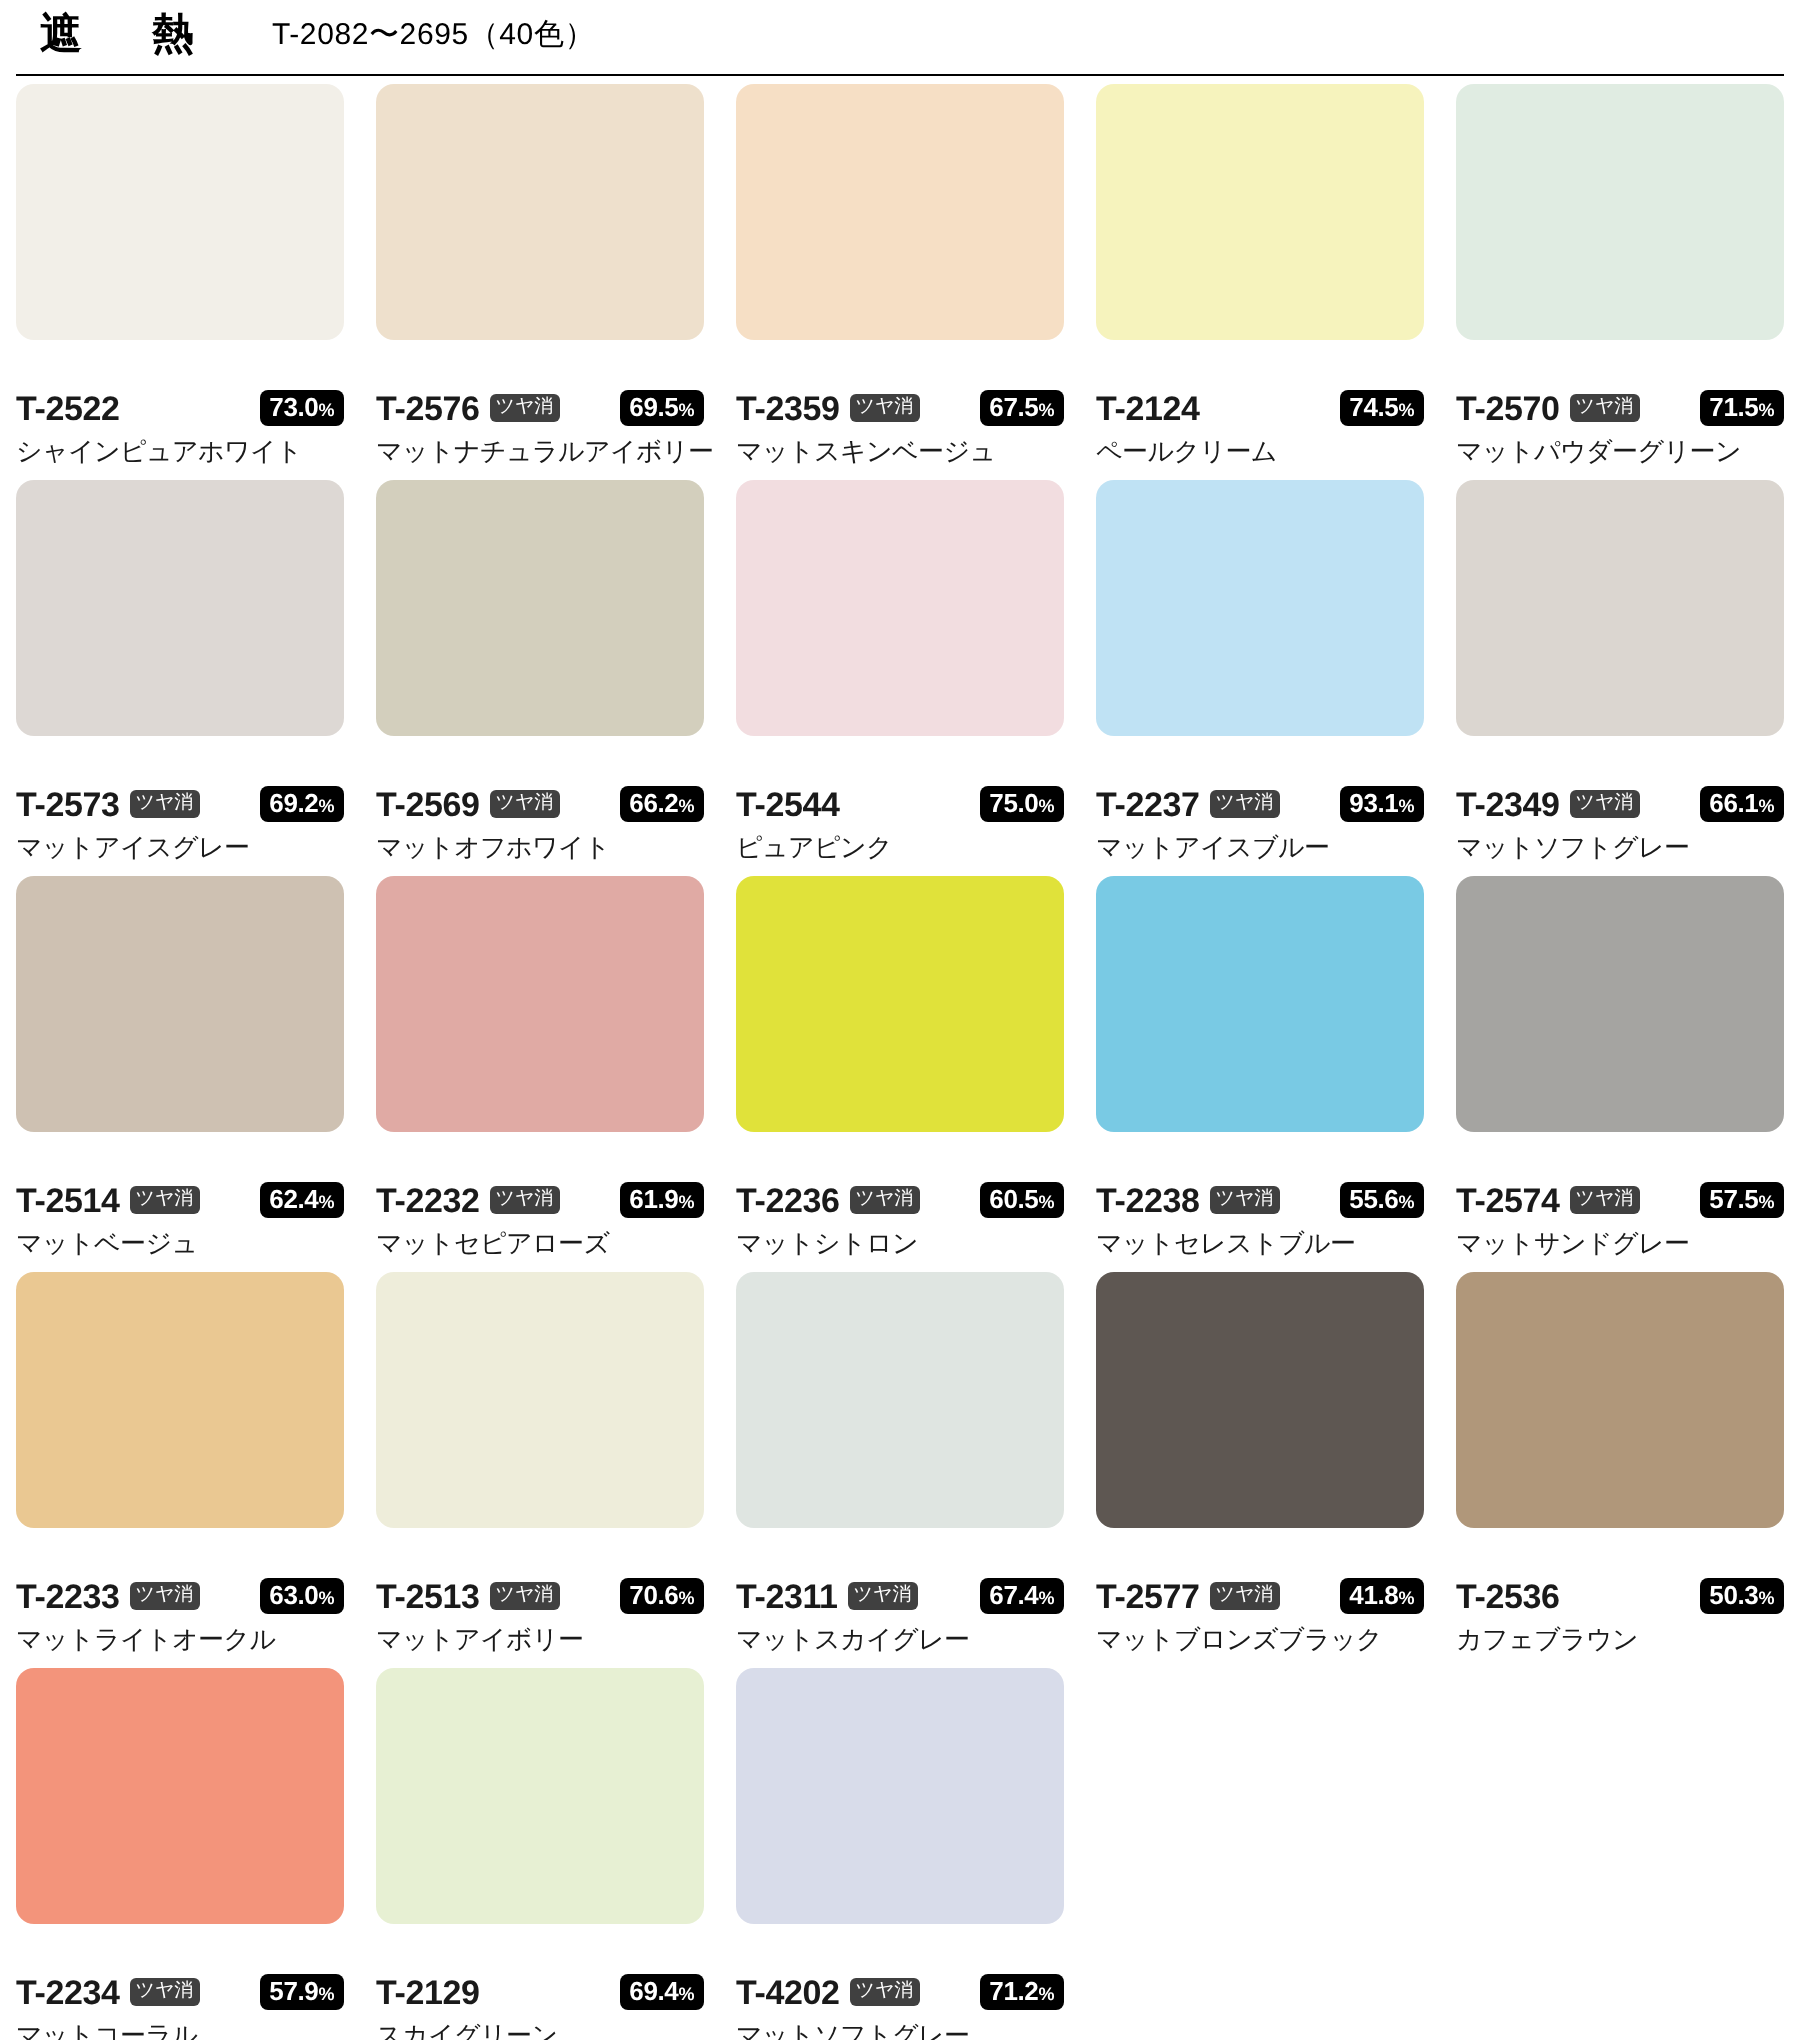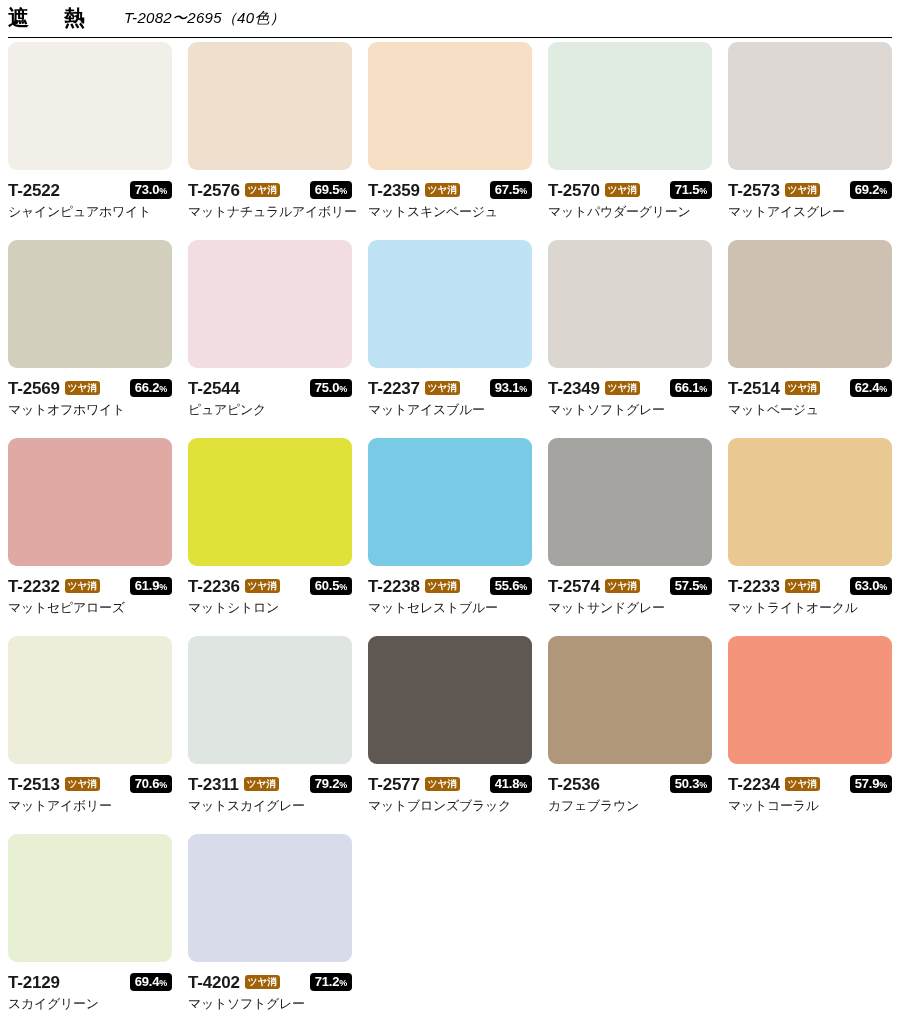--- a/index.html
+++ b/index.html
@@ -12,21 +12,21 @@
     height: 1020px;
     font-family: "Liberation Sans", "DejaVu Sans", sans-serif;
     color: #1a1a1a;
     overflow: hidden;
   }
 
   
   .page-header {
     position: relative;
     height: 38px;
-    padding: 0 8px;
+    padding: 0 20px;
     box-sizing: border-box;
     display: flex;
     align-items: center;
   }
   .page-header::after {
     content: "";
     position: absolute;
     left: 8px;
     right: 8px;
     bottom: 0;
@@ -42,21 +42,20 @@
     padding-bottom: 3px;
   }
   .header-range {
     font-size: 15px;
     font-weight: 400;
     color: #000000;
     margin-left: 32px;
     line-height: 1;
     padding-bottom: 3px;
     letter-spacing: 0.3px;
-    font-style: italic;
   }
 
   
   .swatch-grid {
     padding: 4px 0 0 8px;
     box-sizing: border-box;
     display: grid;
     grid-template-columns: repeat(5, 164px);
     column-gap: 16px;
     row-gap: 0px;
@@ -72,37 +71,37 @@
     height: 128px;
     border-radius: 9px;
     box-sizing: border-box;
   }
 
   
   .swatch-meta {
     display: flex;
     align-items: center;
     height: 22px;
-    margin-top: 9px;
+    margin-top: 23px;
     white-space: nowrap;
     text-align: right;
   }
   .swatch-code {
     font-size: 17px;
     font-weight: 700;
     color: #1a1a1a;
     letter-spacing: -0.2px;
     line-height: 1;
   }
   .badge-matte {
     display: inline-block;
-    background: #a16207;
+    background: #404040;
     color: #ffffff;
     font-size: 9.5px;
-    font-weight: 700;
+    font-weight: 400;
     border-radius: 3px;
     padding: 2px 3px 2px 3px;
     margin-left: 5px;
     line-height: 1.05;
     letter-spacing: 0px;
   }
   .badge-reflect {
     display: inline-block;
     background: #000000;
     color: #ffffff;
@@ -158,20 +157,28 @@
     <div class="swatch-cell">
       <div class="swatch-chip" style="background: rgb(246, 223, 197);"></div>
       <div class="swatch-meta">
         <span class="swatch-code">T-2359</span>
         <span class="badge-matte">ツヤ消</span>
         <span class="badge-reflect"><span>67.5</span><span class="pct-sign">%</span></span>
       </div>
       <div class="swatch-name">マットスキンベージュ</div>
     </div>
     <div class="swatch-cell">
+      <div class="swatch-chip" style="background: rgb(246, 243, 189);"></div>
+      <div class="swatch-meta">
+        <span class="swatch-code">T-2124</span>
+        <span class="badge-reflect"><span>74.5</span><span class="pct-sign">%</span></span>
+      </div>
+      <div class="swatch-name">ペールクリーム</div>
+    </div>
+    <div class="swatch-cell">
       <div class="swatch-chip" style="background: rgb(224, 236, 226);"></div>
       <div class="swatch-meta">
         <span class="swatch-code">T-2570</span>
         <span class="badge-matte">ツヤ消</span>
         <span class="badge-reflect"><span>71.5</span><span class="pct-sign">%</span></span>
       </div>
       <div class="swatch-name">マットパウダーグリーン</div>
     </div>
     <div class="swatch-cell">
       <div class="swatch-chip" style="background: rgb(221, 216, 212);"></div>
@@ -278,21 +285,21 @@
         <span class="badge-matte">ツヤ消</span>
         <span class="badge-reflect"><span>70.6</span><span class="pct-sign">%</span></span>
       </div>
       <div class="swatch-name">マットアイボリー</div>
     </div>
     <div class="swatch-cell">
       <div class="swatch-chip" style="background: rgb(223, 229, 225);"></div>
       <div class="swatch-meta">
         <span class="swatch-code">T-2311</span>
         <span class="badge-matte">ツヤ消</span>
-        <span class="badge-reflect"><span>79.2</span><span class="pct-sign">%</span></span>
+        <span class="badge-reflect"><span>67.4</span><span class="pct-sign">%</span></span>
       </div>
       <div class="swatch-name">マットスカイグレー</div>
     </div>
     <div class="swatch-cell">
       <div class="swatch-chip" style="background: rgb(94, 87, 82);"></div>
       <div class="swatch-meta">
         <span class="swatch-code">T-2577</span>
         <span class="badge-matte">ツヤ消</span>
         <span class="badge-reflect"><span>41.8</span><span class="pct-sign">%</span></span>
       </div>

